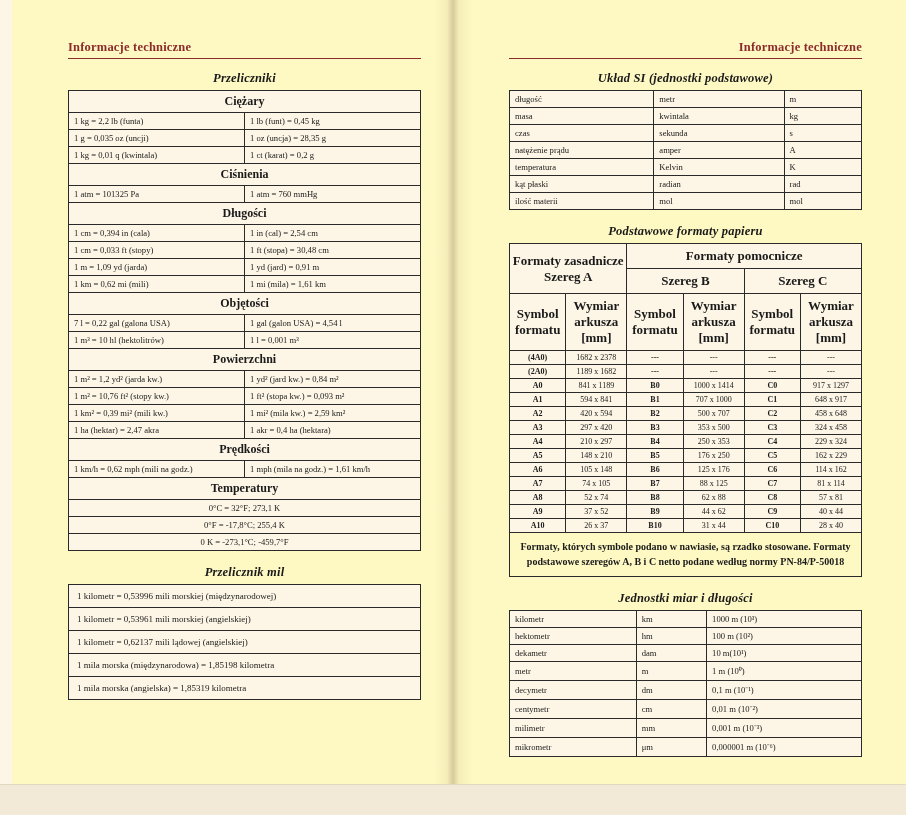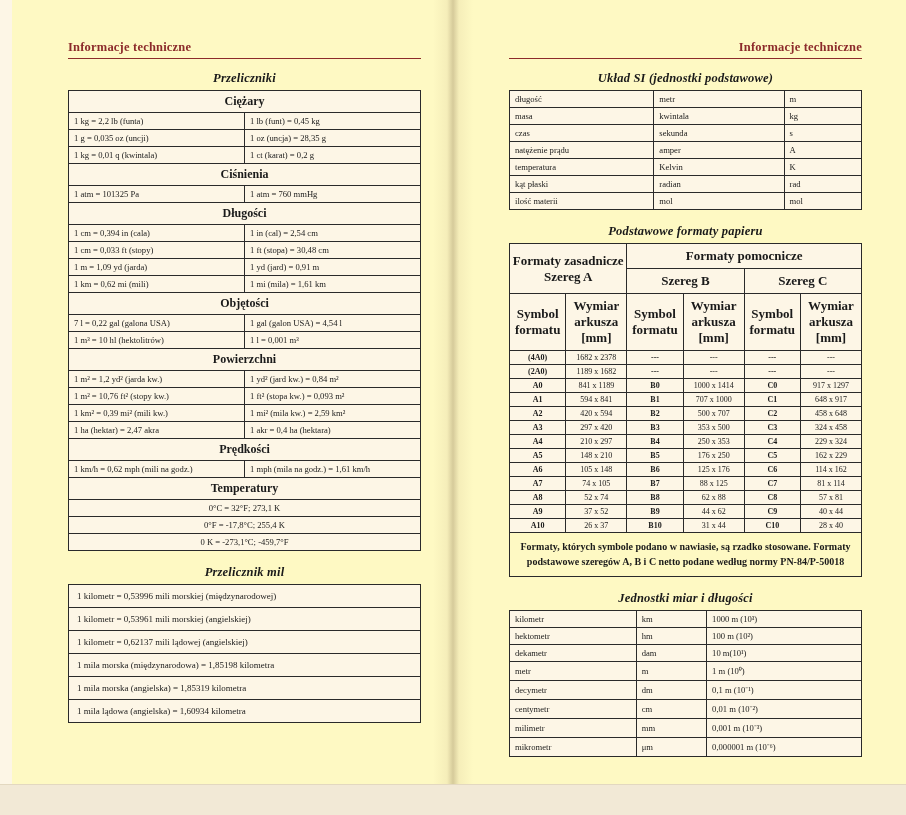--- a/index.html
+++ b/index.html
@@ -242,23 +242,20 @@
         </tr>
         <tr>
           <td>1 kilometr = 0,62137 mili lądowej (angielskiej)</td>
         </tr>
         <tr>
           <td>1 mila morska (międzynarodowa) = 1,85198 kilometra</td>
         </tr>
         <tr>
           <td>1 mila morska (angielska) = 1,85319 kilometra</td>
         </tr>
-        <tr>
-          <td>1 mila lądowa (angielska) = 1,60934 kilometra</td>
-        </tr>
       </tbody>
   </table>
 </div>
 
 <div class="page page-right">
   <div class="hdr hdr-right">Informacje techniczne</div>
 
   <div class="sect-title">Układ SI (jednostki podstawowe)</div>
   <table class="si">
     <tbody id="si-rows">

